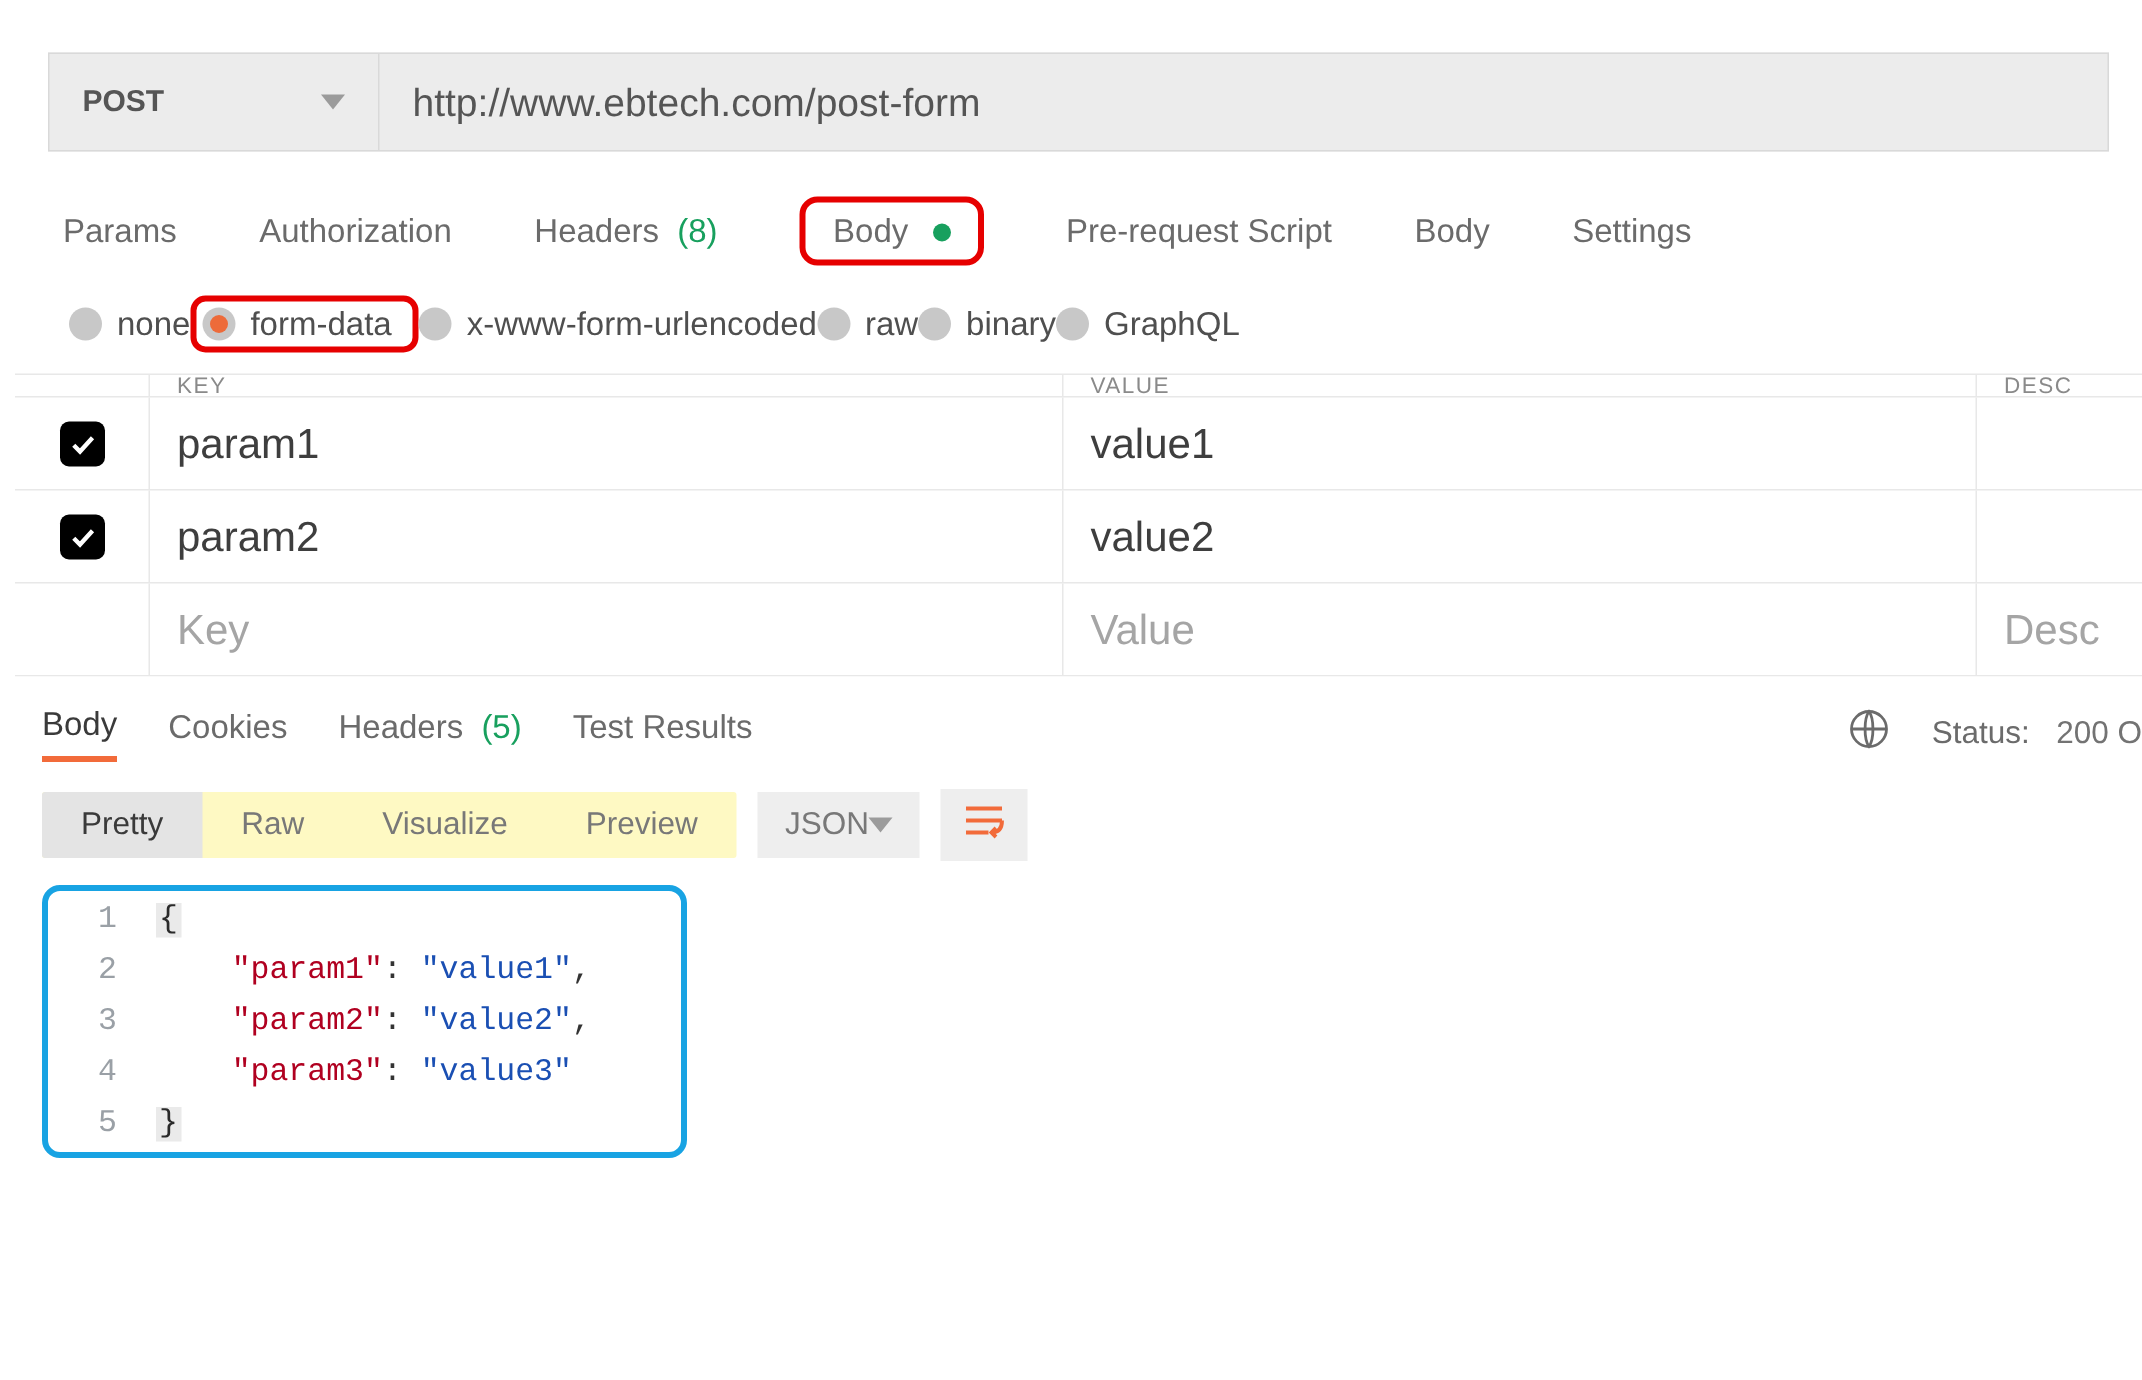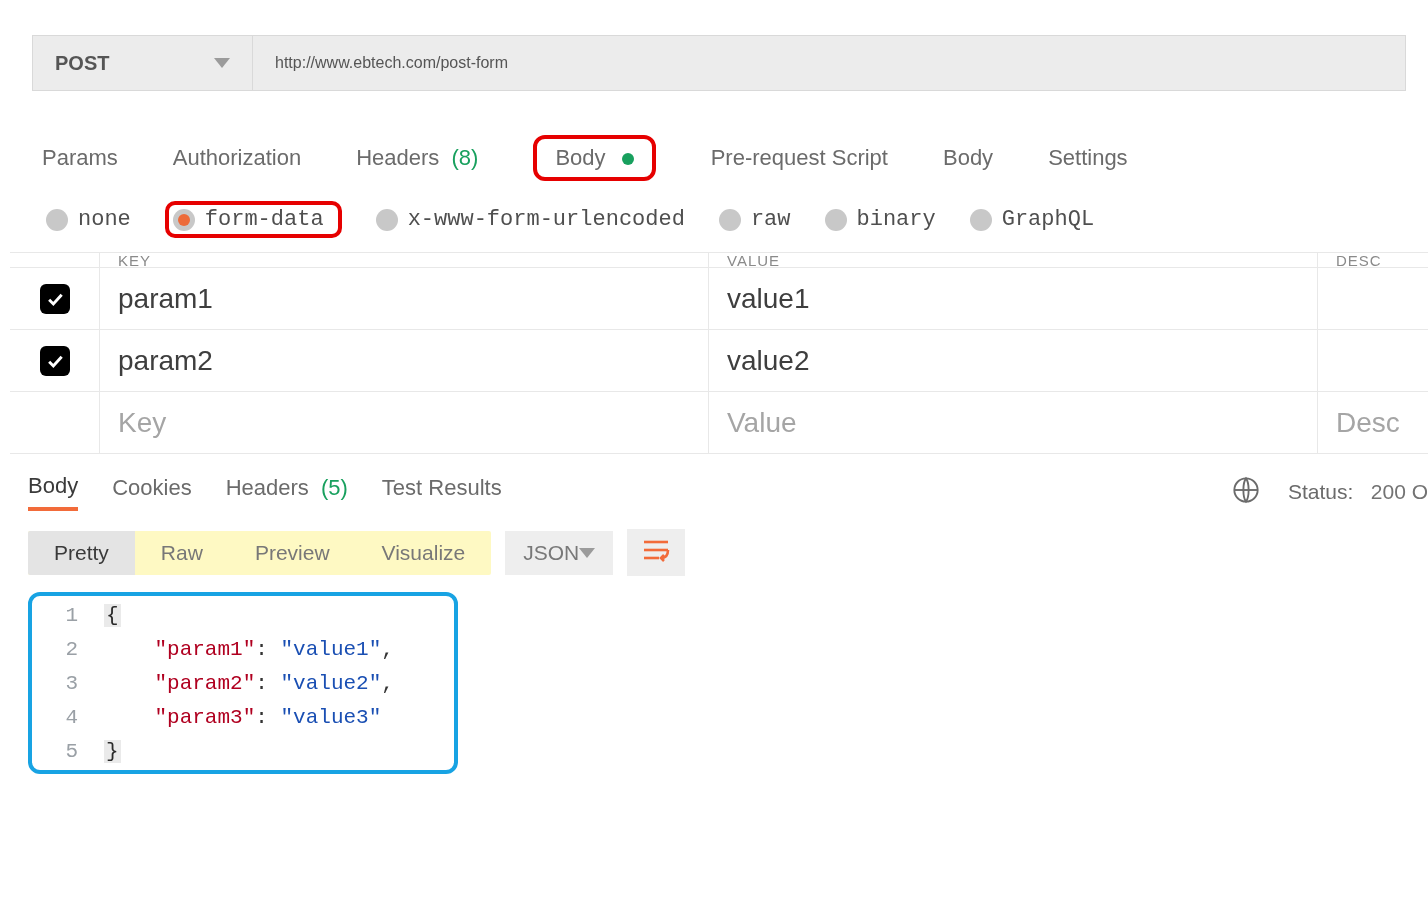--- a/index.html
+++ b/index.html
@@ -11,24 +11,24 @@
     background: #fff;
     width: 1428px;
     overflow-x: hidden;
   }
 
   .page { padding: 0 0 20px 10px; }
 
   
   .url-bar {
     display: flex;
-    margin: 35px 22px 14px 22px;
+    margin: 35px 22px 0 22px;
     border: 1px solid #d9d9d9;
     background: #ececec;
-    height: 56px;
+    height: 66px;
   }
   .method-select {
     width: 220px;
     display: flex;
     align-items: center;
     justify-content: space-between;
     padding: 0 22px;
     border-right: 1px solid #d9d9d9;
     font-weight: 600;
     color: #555;
@@ -38,21 +38,21 @@
     width: 0; height: 0;
     border-left: 8px solid transparent;
     border-right: 8px solid transparent;
     border-top: 10px solid #9b9b9b;
   }
   .url-input {
     flex: 1;
     display: flex;
     align-items: center;
     padding: 0 22px;
-    font-size: 16px;
+    font-size: 26px;
     color: #555;
   }
 
   
   .req-tabs {
     display: flex;
     align-items: center;
     gap: 55px;
     padding: 30px 32px 10px 32px;
     font-size: 22px;
@@ -71,25 +71,23 @@
   .tab-body-wrap {
     border: 4px solid #e60000;
     border-radius: 12px;
     padding: 6px 18px;
   }
 
   
   .body-types {
     display: flex;
     align-items: center;
-    gap: 34px;
     padding: 10px 36px 14px 36px;
     font-size: 22px;
     color: #4f4f4f;
-    font-family: Liberation Mono, monospace;
   }
   .body-type {
     display: flex;
     align-items: center;
     gap: 10px;
     cursor: pointer;
   }
   .radio {
     width: 22px; height: 22px;
     border-radius: 50%;
@@ -384,22 +382,22 @@
         <span class="status-code">200 O</span>
       </span>
     </div>
   </div>
 
   
   <div class="resp-toolbar">
     <div class="view-tabs">
       <div class="view-tab active">Pretty</div>
       <div class="view-tab">Raw</div>
+      <div class="view-tab">Visualize</div>
       <div class="view-tab">Preview</div>
-      <div class="view-tab">Visualize</div>
     </div>
     <div class="format-select">
       <span>JSON</span>
       <span class="caret-down"></span>
     </div>
     <div class="wrap-btn">
       <svg width="30" height="26" viewBox="0 0 30 26">
         <line x1="3" y1="5" x2="27" y2="5"></line>
         <line x1="3" y1="13" x2="27" y2="13"></line>
         <path d="M3 21 L18 21"></path>

